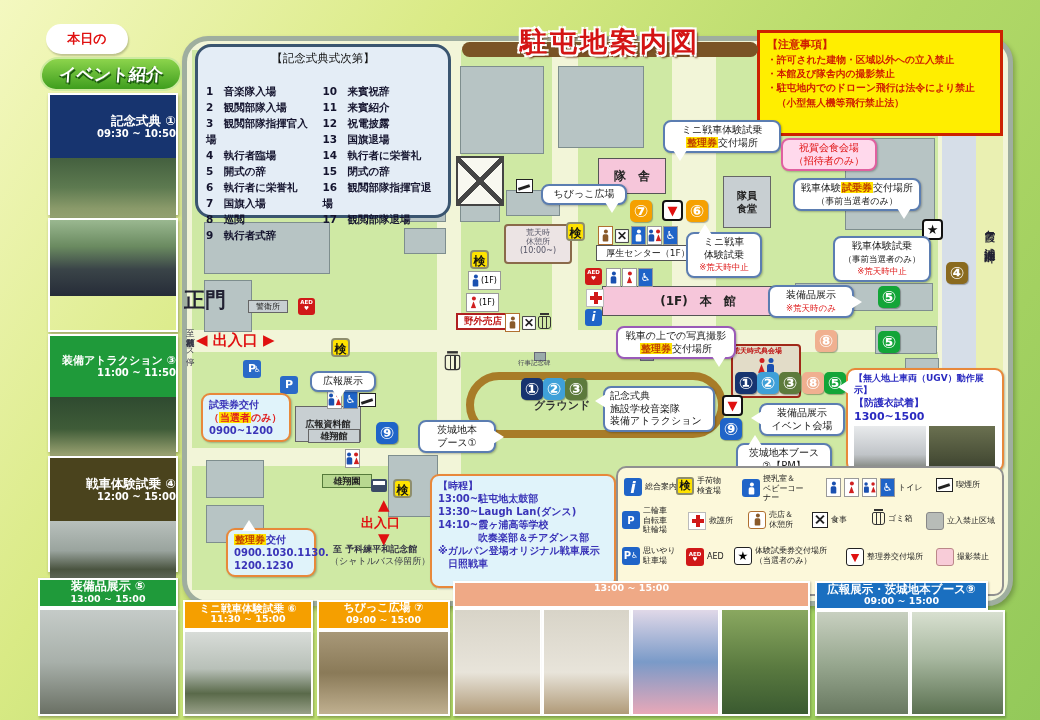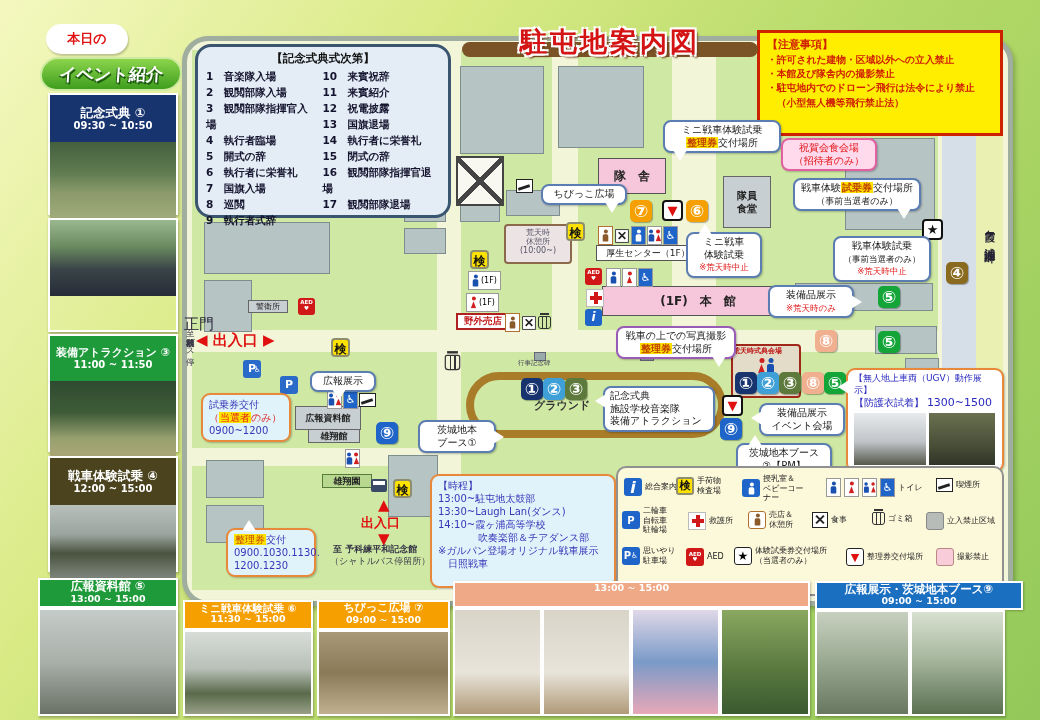--- a/index.html
+++ b/index.html
@@ -30,53 +30,53 @@
   .kbadge{position:absolute;width:19px;height:19px;background:#ffe300;border:2px solid #8e8e6e;border-radius:4px;
     color:#111;font-size:12px;font-weight:bold;text-align:center;line-height:19px;box-sizing:border-box}
   .mark{position:absolute;width:21px;height:21px;background:#fff;border:2px solid #111;border-radius:4px;
     text-align:center;line-height:18px;font-size:13px;box-sizing:border-box}
   
   .co{position:absolute;background:#fff;border:2px solid #5b7db1;border-radius:8px;padding:2px 5px;
     font-size:10px;line-height:1.25;color:#1a1a1a;text-align:center;box-shadow:1px 1px 2px rgba(0,0,0,.25);box-sizing:border-box}
   .co.pink{background:#ffd9ec;border-color:#e060a0;color:#e01010;font-weight:normal}
   .co.purp{border-color:#9a5ab8}
   .obox{position:absolute;background:#e0f3fa;border:2px solid #e8883a;border-radius:9px;padding:3px 6px;
-    font-size:10px;line-height:1.3;color:#3a34b8;font-weight:normal;text-align:left;box-shadow:1px 1px 2px rgba(0,0,0,.25);box-sizing:border-box}
+    font-size:10px;line-height:1.3;color:#3a34b8;font-weight:bold;text-align:left;box-shadow:1px 1px 2px rgba(0,0,0,.25);box-sizing:border-box}
   .hl{background:#ffe300;padding:0 1px}
   .red{color:#e02020}
   .tl{position:absolute;width:0;height:0;border:7px solid transparent}
   .tl.d{border-top:11px solid #fff;border-bottom:0}
   .tl.u{border-bottom:11px solid #fff;border-top:0}
   .tl.l{border-right:11px solid #fff;border-left:0}
   .tl.r{border-left:11px solid #fff;border-right:0}
   
   .cerem{position:absolute;left:195px;top:44px;width:256px;height:174px;background:#e4edf6;
     border:3px solid #3a5570;border-radius:16px;box-sizing:border-box;padding:4px 8px}
-  .cerem .t{font-size:11.5px;font-weight:bold;text-align:center;color:#111;margin-bottom:2px}
+  .cerem .t{font-size:11.5px;font-weight:normal;text-align:center;color:#111;margin-bottom:17px}
   .cerem .cols{display:flex;gap:6px}
   .cerem .col{font-size:10.5px;font-weight:bold;color:#14142e;line-height:16px;white-space:pre-line}
   .notice{position:absolute;left:757px;top:30px;width:246px;height:106px;background:#ffee00;
     border:3px solid #cc2200;box-sizing:border-box;padding:4px 7px;color:#d02000;font-weight:bold}
   .notice .t{font-size:11px;margin-bottom:1px}
   .notice .l{font-size:9.8px;line-height:1.45;white-space:pre-line}
   
   .map-title-bar{position:absolute;left:462px;top:42px;width:296px;height:15px;background:#7a5426;border-radius:8px}
   .map-title{position:absolute;left:462px;top:24px;width:296px;text-align:center;font-size:27px;font-weight:bold;
     color:#d41414;letter-spacing:3px;
     text-shadow:-2px -2px 0 #fff,2px -2px 0 #fff,-2px 2px 0 #fff,2px 2px 0 #fff,3px 3px 2px #70401a}
   
   .bubble{position:absolute;left:46px;top:24px;width:82px;height:30px;background:#fff;border-radius:16px;
     color:#e01010;font-weight:bold;font-size:13px;text-align:center;line-height:30px;box-shadow:1px 2px 2px rgba(0,0,0,.2)}
   .bubble::after{content:"";position:absolute;right:12px;bottom:-8px;border:8px solid transparent;border-top:10px solid #fff;border-right:0}
   .side-head{position:absolute;left:40px;top:57px;width:142px;height:34px;border-radius:18px;
     background:linear-gradient(#8cd44c,#3f9e1e);border:2px solid #cdeaa0;box-sizing:border-box;
     color:#fff;font-weight:bold;font-size:17px;text-align:center;line-height:30px;
     text-shadow:1.5px 1.5px 0 #1c5a10,-1px 1px 0 #1c5a10;transform:skewX(-4deg)}
   .ev-card{position:absolute;border:2px solid #fff;box-shadow:1px 2px 3px rgba(0,0,0,.3);box-sizing:border-box}
-  .ev-head{color:#fff;text-align:center;font-weight:bold;line-height:1.2;padding:10px 0}
+  .ev-head{color:#fff;text-align:right;font-weight:bold;line-height:1.2;padding:18px 0}
   .ev-head .t1{font-size:12.5px}
   .ev-head .t2{font-size:10px}
   .photo{width:100%}
   .ph1{background:linear-gradient(180deg,#44603f 0%,#5d7a50 35%,#8a9a6a 60%,#a8b080 100%)}
   .ph2{background:linear-gradient(180deg,#9ab890 0%,#6a8a60 35%,#3a4448 65%,#262c38 100%)}
   .ph3{background:linear-gradient(180deg,#2f4a30 0%,#3f5c38 40%,#98a070 72%,#b0a878 100%)}
   .ph4{background:linear-gradient(180deg,#b8c0bc 0%,#9aa49e 38%,#4a5440 62%,#888f88 100%)}
   .ph5{background:linear-gradient(180deg,#c5cbc8 0%,#a8b0aa 50%,#6a7064 100%)}
   .ph6{background:linear-gradient(180deg,#d8dcd8 0%,#b8c0b8 45%,#5a6a4a 75%,#98a088 100%)}
   .ph7{background:linear-gradient(180deg,#a89878 0%,#8a7a58 50%,#c0b090 100%)}
@@ -169,39 +169,39 @@
   <div class="pinkb" style="left:598px;top:158px;width:68px;height:36px;font-size:12px;line-height:34px">隊　舎</div>
   <div class="bldg bldg2" style="left:723px;top:176px;width:48px;height:52px;color:#222;font-weight:bold;font-size:10px;text-align:center;white-space:pre-line;line-height:1.3;padding-top:12px">隊員
 食堂</div>
   <div class="mlabel" style="left:596px;top:245px;width:92px;background:#fff;border:1.5px solid #555;font-size:9px;font-weight:normal;text-align:center;padding:2px 5px">厚生センター（1F）</div>
   <div class="pinkb" style="left:602px;top:286px;width:192px;height:30px;font-size:12px;line-height:28px">(1F)　本　館</div>
   <div class="mlabel" style="left:504px;top:224px;width:68px;height:40px;background:#ece4e4;border:2px solid #8a6a4a;border-radius:4px;text-align:center;font-size:8px;color:#556;box-sizing:border-box;padding-top:2px">荒天時
 休憩所
 (10:00~)</div>
   <div class="mlabel" style="left:456px;top:313px;width:50px;background:#fff;border:2px solid #b02020;color:#c01818;font-weight:bold;font-size:9.5px;text-align:center;padding:1px 0">野外売店</div>
   <div class="mlabel" style="left:248px;top:300px;width:38px;background:#c8cfd2;border:1px solid #666;font-size:8px;text-align:center;padding:1px 0">警衛所</div>
-  <div class="mlabel" style="left:295px;top:406px;width:64px;background:#c8cfd2;border:1.5px solid #666;font-size:9px;font-weight:bold;text-align:center;padding:6px 0">広報資料館</div>
+  <div class="mlabel" style="left:295px;top:406px;width:64px;background:#c8cfd2;border:1.5px solid #666;font-size:9px;font-weight:bold;text-align:center;padding:12px 0">広報資料館</div>
   <div class="mlabel" style="left:308px;top:429px;width:50px;background:#c8cfd2;border:1.5px solid #666;font-size:9px;font-weight:bold;text-align:center;padding:1px 0">雄翔館</div>
   <div class="mlabel" style="left:322px;top:474px;width:48px;background:#b8d890;border:1.5px solid #557a3a;font-size:9px;font-weight:bold;text-align:center;padding:1px 0">雄翔園</div>
 
   <div class="abs" style="left:731px;top:344px;width:70px;height:54px;background:#e2dcc8;border:2px solid #a02818;border-radius:4px;box-sizing:border-box">
     <div style="font-size:7px;color:#c01818;font-weight:bold;text-align:left">荒天時式典会場</div>
     <div style="display:flex;justify-content:center;gap:2px;margin-top:2px">
         <span class="person w"></span>
         <span class="person"></span>
       </div>
   </div>
 
   <div class="track" style="left:466px;top:372px;width:260px;height:66px"></div>
   <div class="mlabel" style="left:534px;top:400px;font-size:11px;font-weight:bold;color:#333">グラウンド</div>
   <div class="abs" style="left:534px;top:352px;width:10px;height:7px;background:#9aa;border:1px solid #667"></div>
   <div class="mlabel" style="left:518px;top:360px;font-size:6.5px;color:#445">行事記念碑</div>
   <div class="abs" style="left:640px;top:352px;width:12px;height:7px;background:#9aa;border:1px solid #667"></div>
 
-  <div class="mlabel" style="left:184px;top:316px;font-size:15px;font-weight:normal;color:#223">正門</div>
+  <div class="mlabel" style="left:184px;top:288px;font-size:21px;font-weight:bold;color:#223">正門</div>
   <div class="abs" style="left:196px;top:331px;font-weight:bold;color:#e01010;font-size:15px"><span>◀</span> <span>出入口</span> <span>▶</span></div>
   <div class="mlabel vtext" style="left:185px;top:322px;font-size:8.5px;color:#334;height:100px">至 武器学校前バス停</div>
   <div class="abs arrow-red" style="left:378px;top:496px;font-size:15px">▲</div>
   <div class="abs" style="left:361px;top:514px;font-weight:bold;color:#e01010;font-size:13px">出入口</div>
   <div class="abs arrow-red" style="left:378px;top:530px;font-size:15px">▼</div>
   <div class="mlabel" style="left:333px;top:544px;font-size:9px;color:#334;font-weight:bold">至 予科練平和記念館</div>
   <div class="mlabel" style="left:330px;top:556px;font-size:9px;color:#334">（シャトルバス停留所）</div>
 
   <div class="picon" style="left:243px;top:360px"><span>P</span><small>♿</small></div>
   <div class="picon" style="left:280px;top:376px"><span>P</span></div>
@@ -501,21 +501,21 @@
   </div>
   <div class="ev-card" style="left:48px;top:456px;width:130px;height:116px">
     <div class="ev-head" style="background:#4a431d">
         <div class="t1">戦車体験試乗 ④</div>
         <div class="t2">12:00 ~ 15:00</div>
       </div>
     <div class="photo ph4" style="height:78px"></div>
   </div>
 
   <div class="bhead" style="left:38px;top:578px;width:140px;height:30px;background:#1f9a3a">
-      <div class="t1">広報資料館 ⑤</div>
+      <div class="t1">装備品展示 ⑤</div>
       <div class="t2">13:00 ~ 15:00</div>
     </div>
   <div class="bphoto ph5" style="left:38px;top:608px;width:140px;height:108px"></div>
 
   <div class="bhead" style="left:183px;top:600px;width:130px;height:30px;background:#f59f00">
       <div class="t1" style="font-size:10.5px">ミニ戦車体験試乗 ⑥</div>
       <div class="t2">11:30 ~ 15:00</div>
     </div>
   <div class="bphoto ph6" style="left:183px;top:630px;width:130px;height:86px"></div>
 
@@ -526,20 +526,20 @@
   <div class="bphoto ph7" style="left:317px;top:630px;width:133px;height:86px"></div>
 
   <div class="bhead" style="left:453px;top:581px;width:357px;height:27px;background:#efa986">
       <div class="t2">13:00 ~ 15:00</div>
     </div>
   <div class="bphoto ph8a" style="left:453px;top:608px;width:89px;height:108px"></div>
   <div class="bphoto ph8a" style="left:542px;top:608px;width:89px;height:108px"></div>
   <div class="bphoto ph8c" style="left:631px;top:608px;width:89px;height:108px"></div>
   <div class="bphoto ph8d" style="left:720px;top:608px;width:90px;height:108px"></div>
 
-  <div class="bhead" style="left:815px;top:581px;width:208px;height:29px;background:#1a6fc0">
+  <div class="bhead" style="left:815px;top:581px;width:173px;height:29px;background:#1a6fc0">
       <div class="t1" style="font-size:11.5px">広報展示・茨城地本ブース⑨</div>
       <div class="t2">09:00 ~ 15:00</div>
     </div>
   <div class="bphoto ph9" style="left:815px;top:610px;width:95px;height:106px"></div>
   <div class="bphoto ph9" style="left:910px;top:610px;width:95px;height:106px;background:linear-gradient(180deg,#d8e0d0 0%,#a8b8a0 45%,#5a7050 100%)"></div>
 
 </div>
 
 </body></html>

